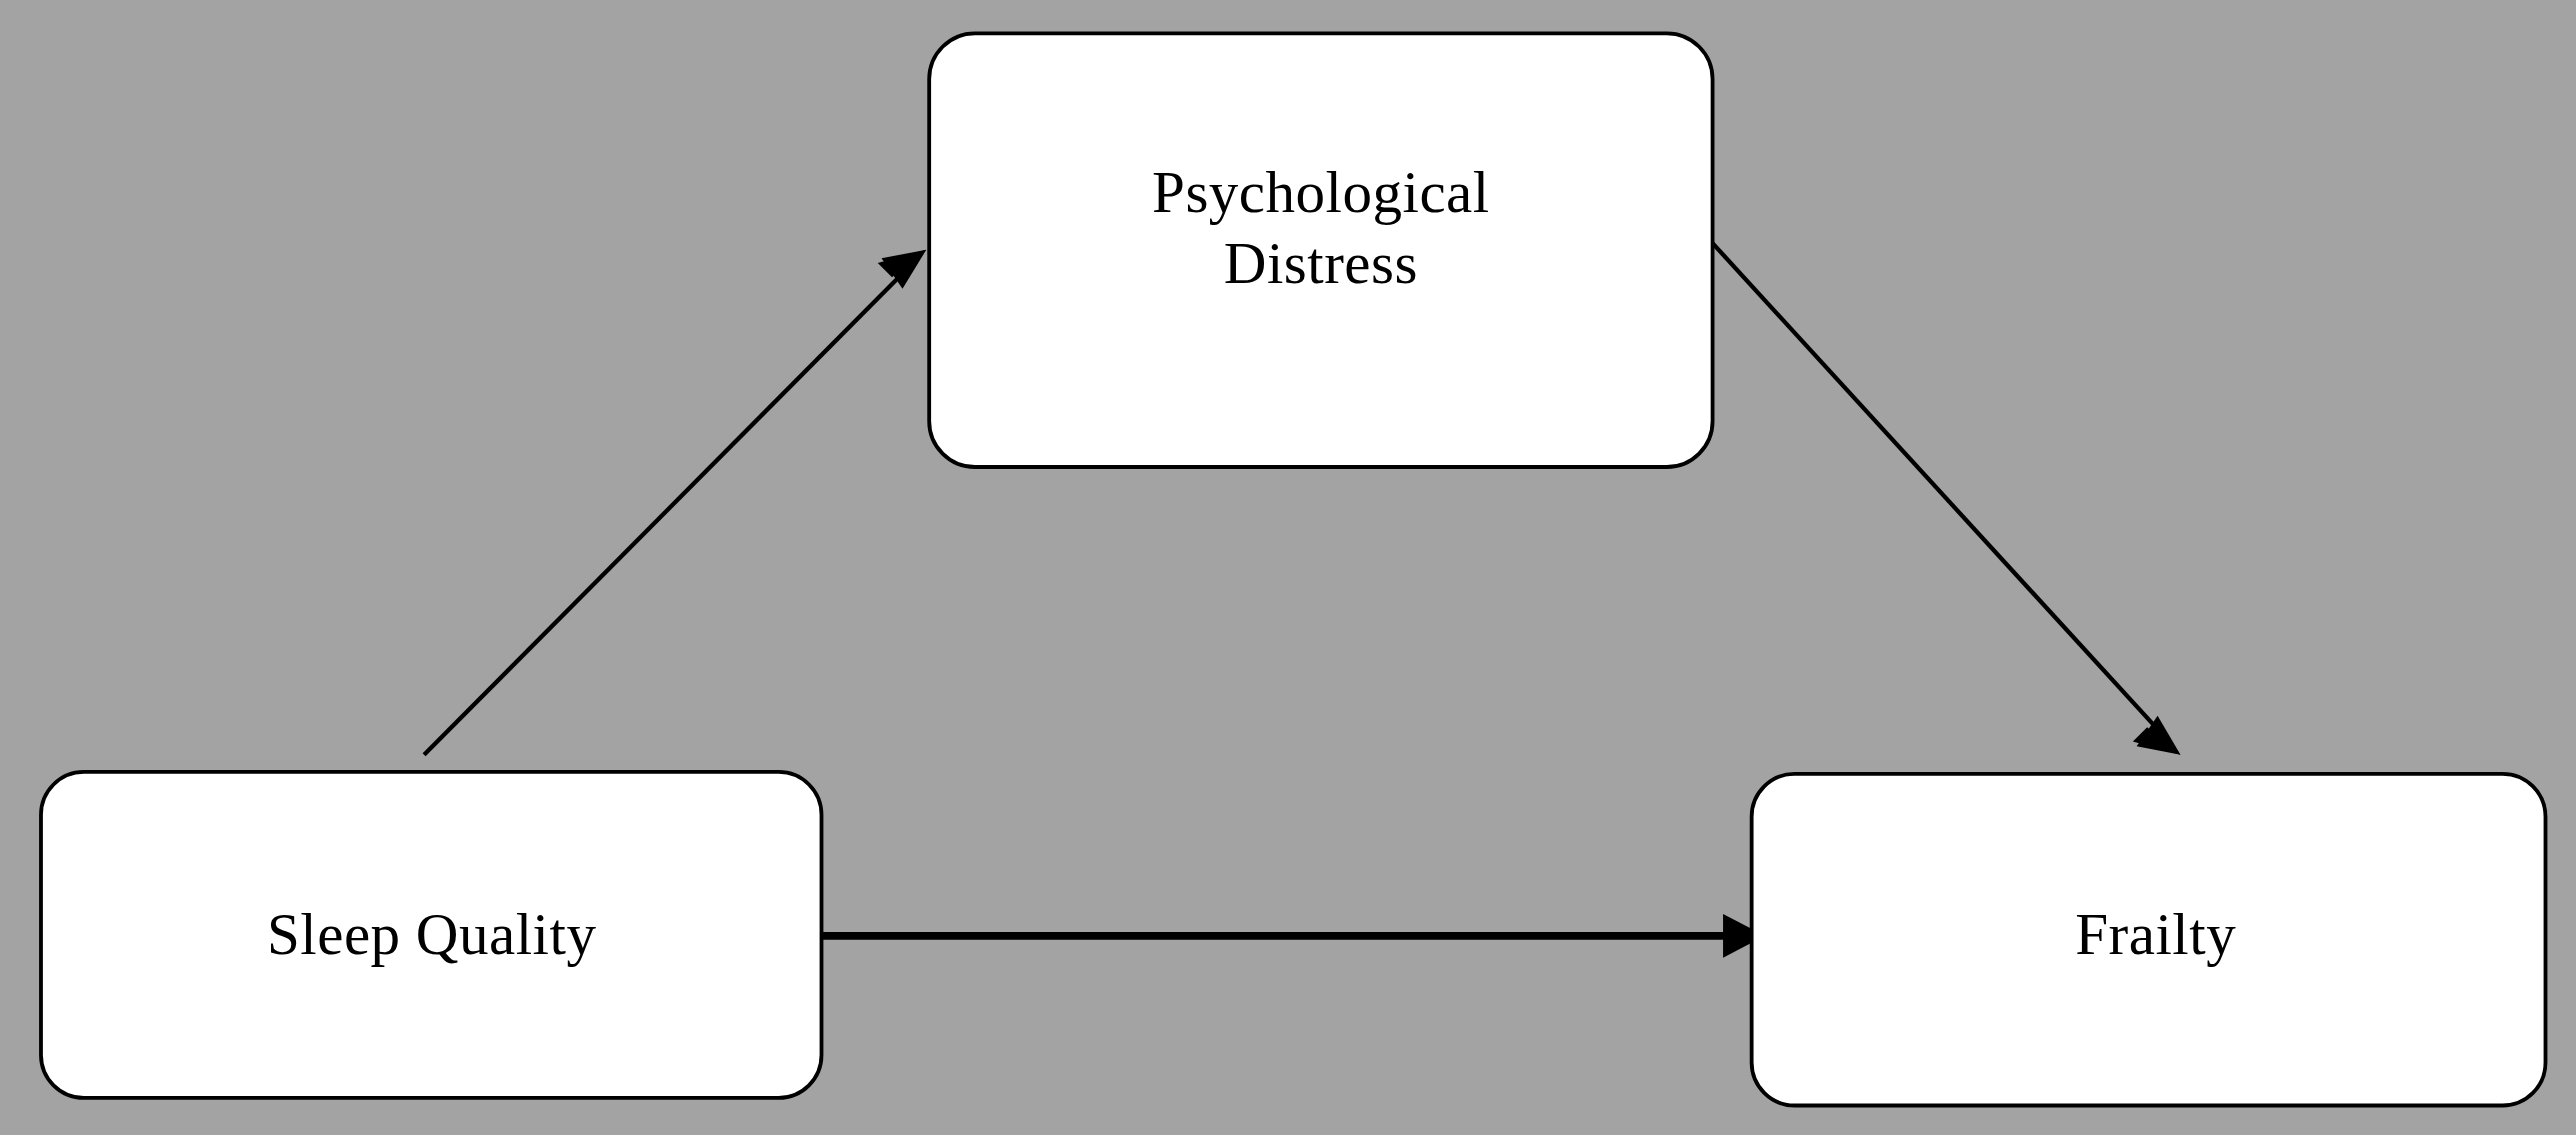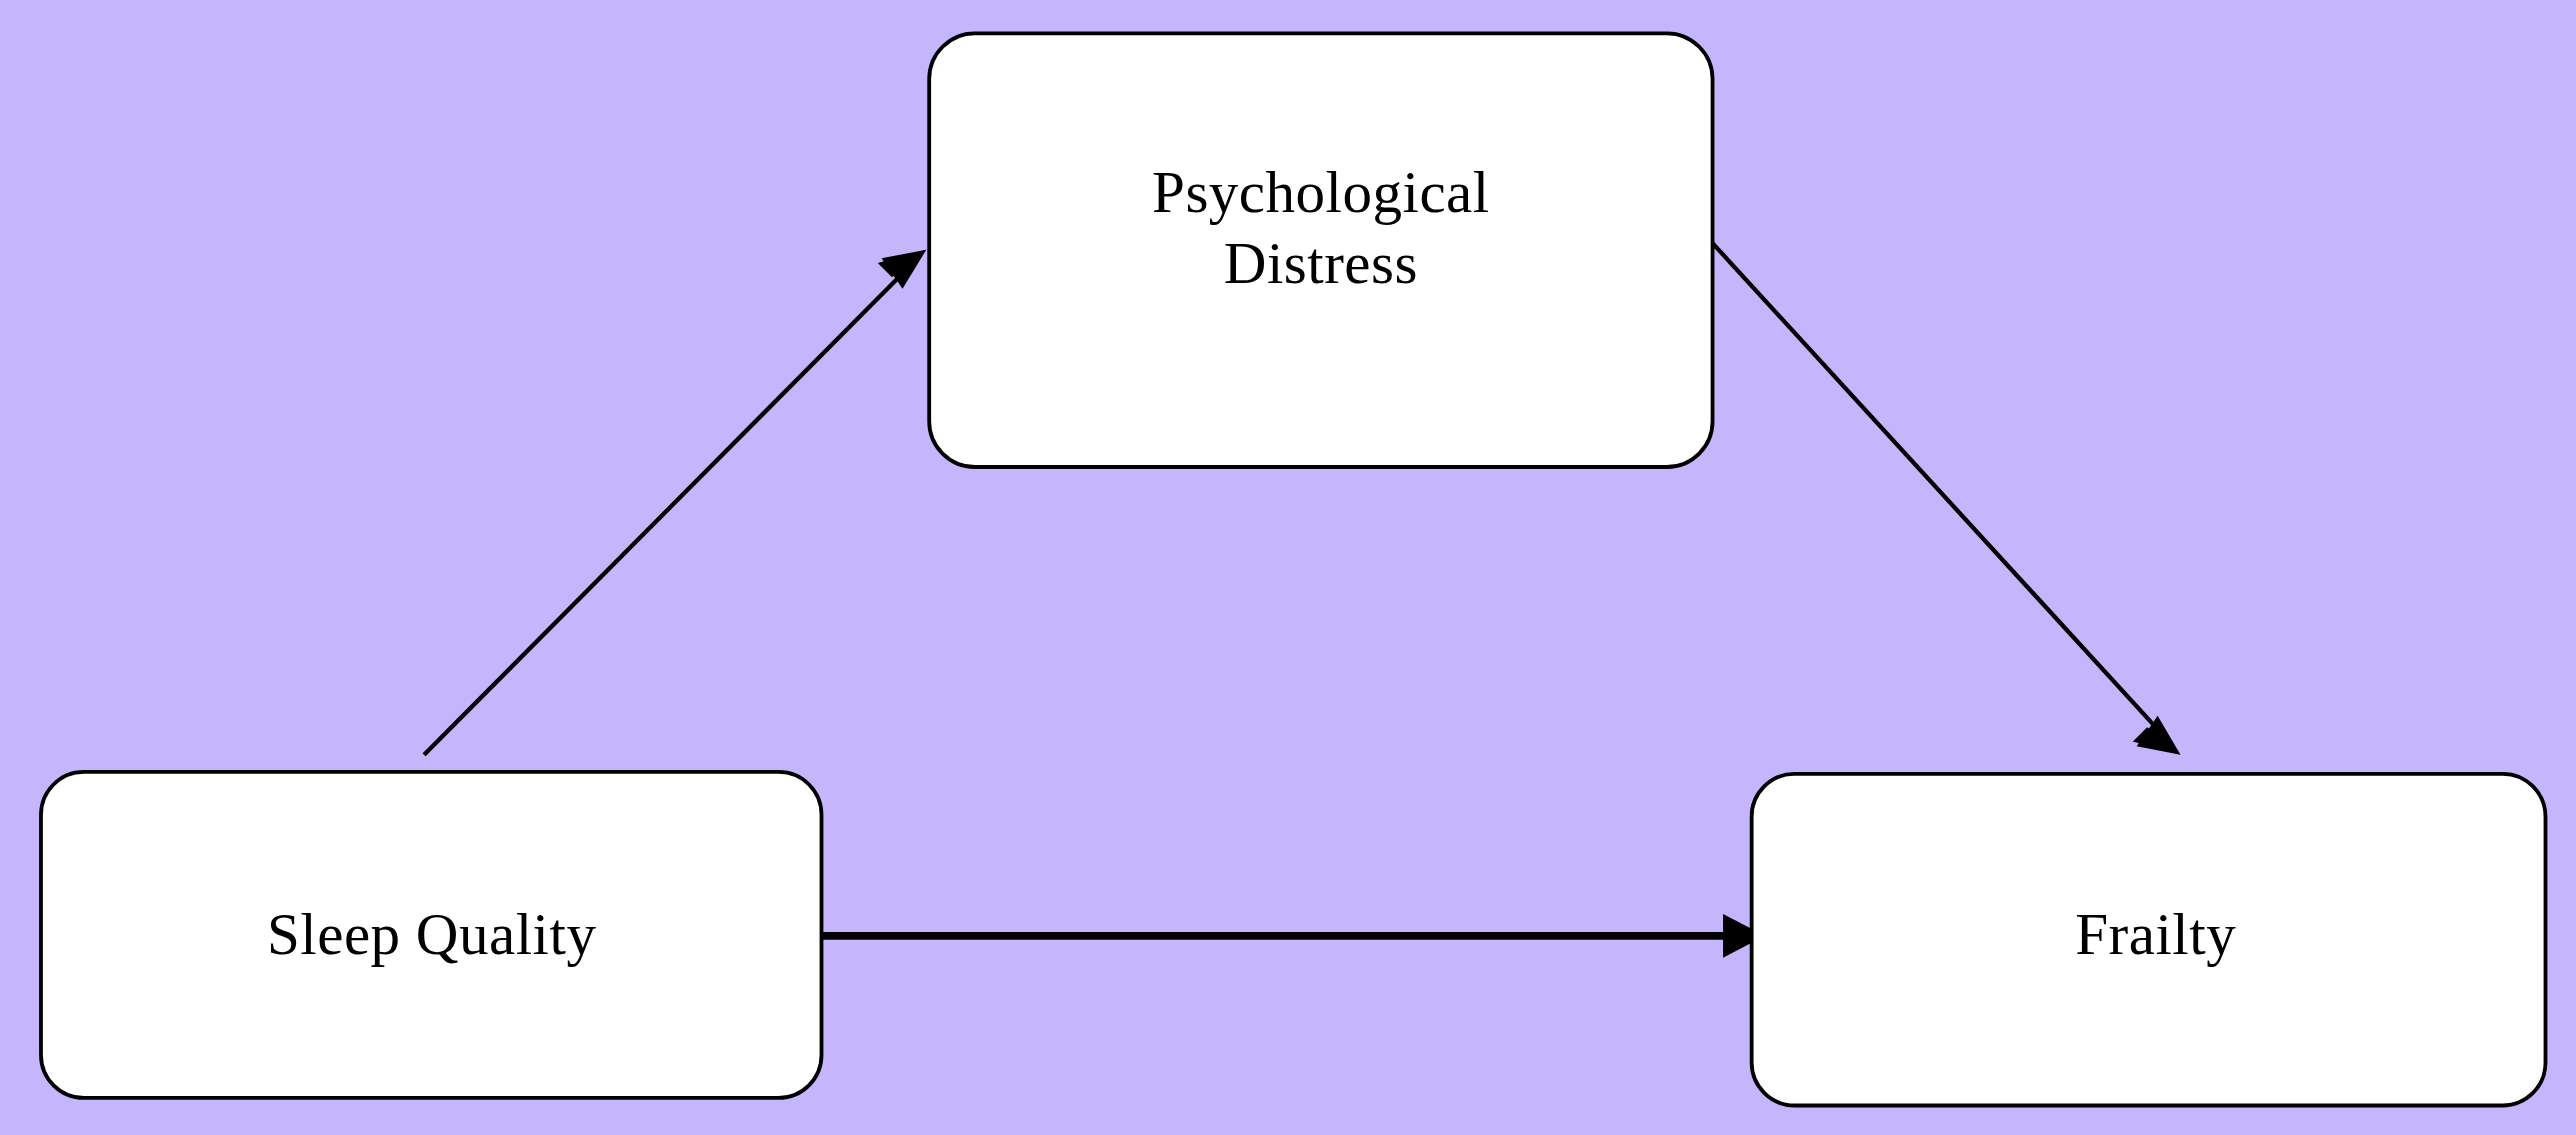--- a/index.html
+++ b/index.html
@@ -8,21 +8,21 @@
     padding: 0;
     background: #ffffff;
   }
   body {
     font-family: "Liberation Serif", "DejaVu Serif", serif;
   }
   #diagram-root {
     position: relative;
     width: 2576px;
     height: 1136px;
-    background: #c4b5fd;
+    background: #a3a3a3;
     overflow: hidden;
   }
   #diagram-svg {
     position: absolute;
     top: 0;
     left: 0;
     width: 2576px;
     height: 1136px;
   }
   .node-box {

